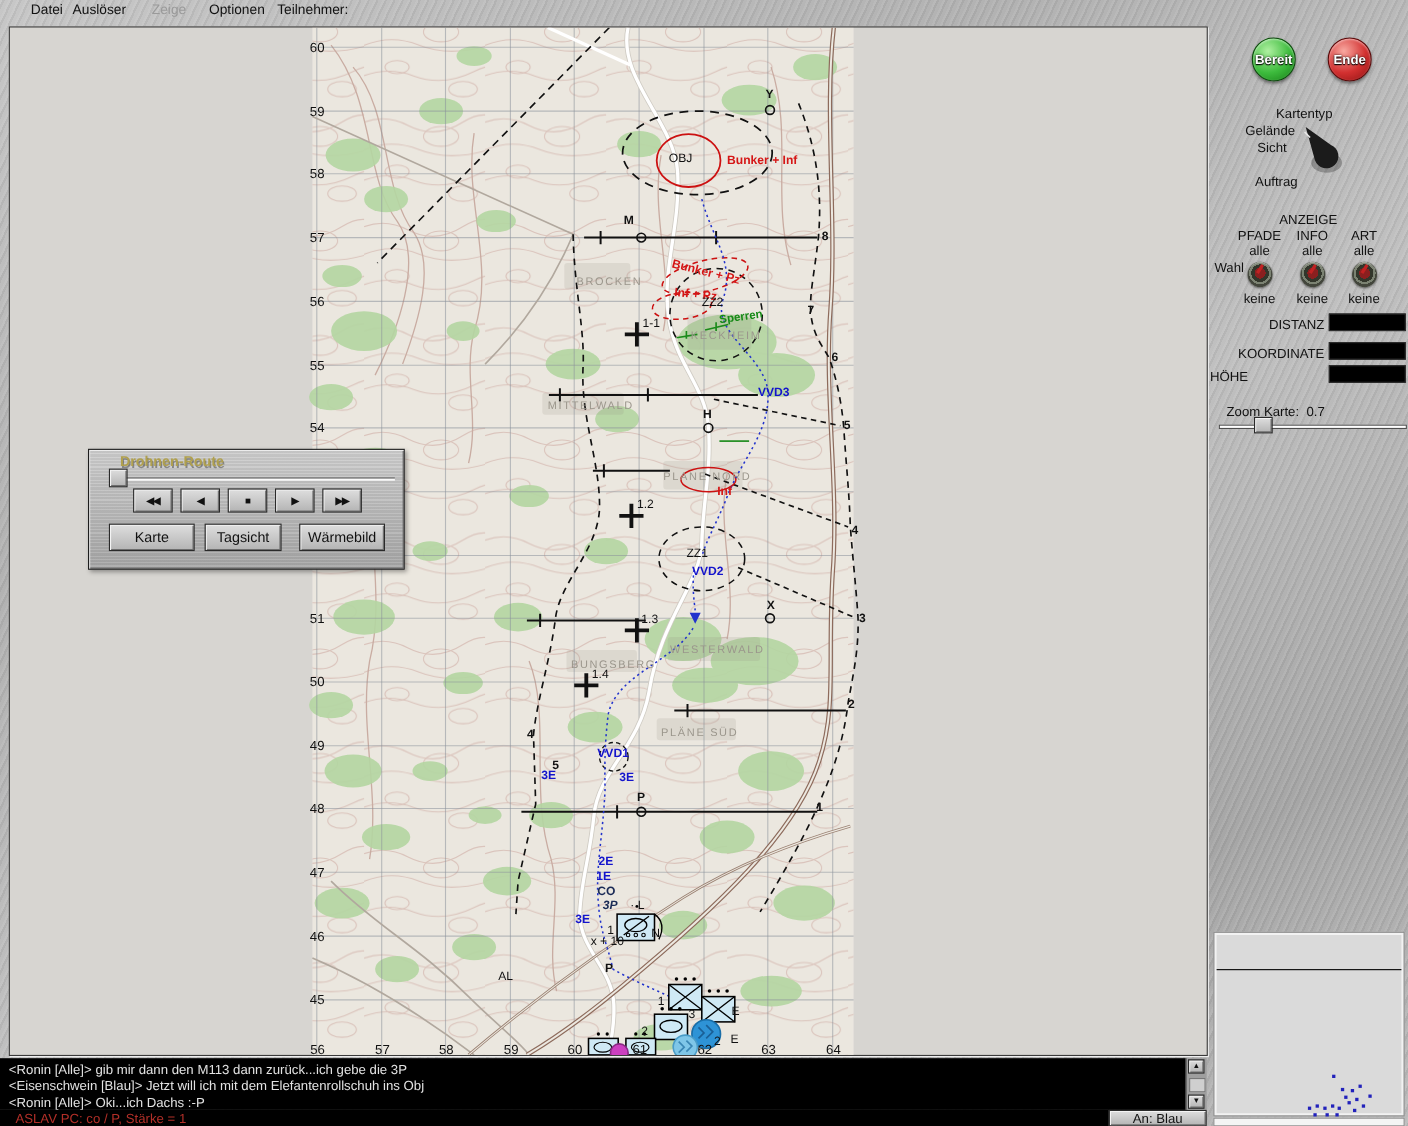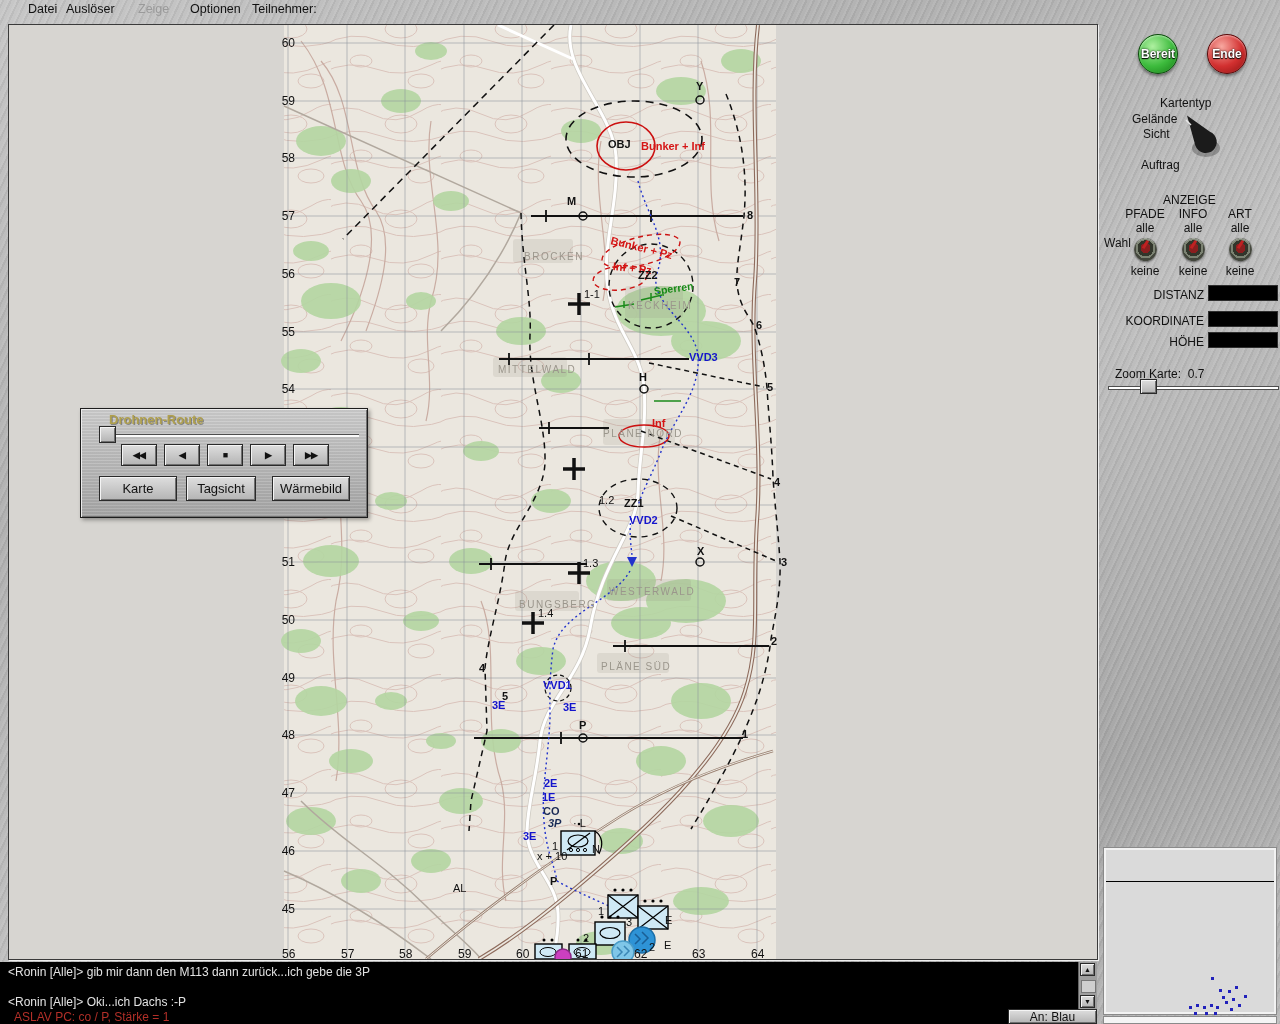--- a/index.html
+++ b/index.html
@@ -19,21 +19,21 @@
   #map-window{left:8px;top:24px;width:1088px;height:934px;background:#d7d5d1;
     border:1px solid #3a3a3a;box-shadow:1px 1px 0 #efefef;overflow:hidden;}
   #map-svg{position:absolute;left:0;top:0;}
   #map-labels{position:absolute;left:0;top:0;width:100%;height:100%;pointer-events:none;}
   .mlbl{position:absolute;font-size:11px;white-space:nowrap;transform-origin:left center;}
   .mlbl.town{font-size:10px;color:#9b968c;letter-spacing:1.5px;}
   .mlbl.red{color:#d51616;font-weight:bold;}
   .mlbl.blue{color:#1414cc;font-weight:bold;}
   .mlbl.navy{color:#1a2a55;font-weight:bold;}
   .mlbl.black{color:#111;}
-  .mlbl.blackb{color:#111;font-weight:bold;}
+  .mlbl.blackb{color:#111;font-weight:normal;}
   .mlbl.green{color:#178a17;font-weight:bold;font-size:10.5px;}
   .mlbl.wp{color:#111;font-weight:bold;}
   .mlbl.num{color:#111;font-weight:bold;}
   .glbl{position:absolute;font-size:12px;color:#111;}
   .ylbl{width:34px;text-align:right;}
   
   #drone-dialog{left:80px;top:408px;width:286px;height:108px;
     background:
       repeating-linear-gradient(180deg, rgba(255,255,255,.08) 0 1px, rgba(0,0,0,.05) 1px 3px),
       linear-gradient(180deg,#cfcfcf,#a8a8a8);
@@ -283,52 +283,52 @@
         <circle cx="585" cy="939" r="1.5" fill="#000"></circle>
       <circle cx="562" cy="956" r="8" fill="#cc3fc0" stroke="#8a2a85" stroke-width="1.5"></circle>
       <circle cx="641" cy="939" r="13" fill="#2e93d6" stroke="#1a6ea8" stroke-width="1.5"></circle>
       <path d="M634,933 l5,5 -5,5 M641,931 l6,6 -6,6" stroke="#1a5f96" stroke-width="1.5" fill="none"></path>
       <circle cx="622" cy="951" r="11" fill="#7fc6e8" stroke="#4a9cc8" stroke-width="1.5"></circle>
       <path d="M616,946 l5,5 -5,5 M623,945 l5,5 -5,5" stroke="#3a86b4" stroke-width="1.5" fill="none"></path>
     </g>
   </svg>
   <div id="map-labels">
       <span class="mlbl blackb" style="left: 599px; top: 113px;">OBJ</span>
-      <span class="mlbl red" style="left: 632px; top: 115px;">Bunker + Inf</span>
+      <span class="mlbl red" style="left: 632px; top: 115px; padding-left: 20px;">Bunker + Inf</span>
       <span class="mlbl red" style="left: 602px; top: 209px; transform: rotate(14deg);">Bunker + Pz</span>
       <span class="mlbl red" style="left: 604px; top: 235px; transform: rotate(6deg);">Inf + Pz</span>
       <span class="mlbl blackb" style="left: 629px; top: 244px;">ZZ2</span>
       <span class="mlbl green" style="left: 645px; top: 260px; transform: rotate(-8deg);">Sperren</span>
       <span class="mlbl town" style="left: 619px; top: 275px;">KECKHEIM</span>
       <span class="mlbl town" style="left: 515px; top: 226px;">BROCKEN</span>
       <span class="mlbl town" style="left: 489px; top: 339px;">MITTELWALD</span>
       <span class="mlbl blue" style="left: 680px; top: 326px;">VVD3</span>
       <span class="mlbl town" style="left: 594px; top: 403px;">PLANE NORD</span>
-      <span class="mlbl red" style="left: 643px; top: 392px;">Inf</span>
+      <span class="mlbl red" style="left: 643px; top: 416px;">Inf</span>
       <span class="mlbl blackb" style="left: 615px; top: 472px;">ZZ1</span>
       <span class="mlbl blue" style="left: 620px; top: 489px; text-align: right;">VVD2</span>
       <span class="mlbl town" style="left: 600px; top: 561px;">WESTERWALD</span>
       <span class="mlbl town" style="left: 510px; top: 574px;">BUNGSBERG</span>
       <span class="mlbl town" style="left: 592px; top: 636px;">PLÄNE SÜD</span>
       <span class="mlbl blue" style="left: 534px; top: 654px;">VVD1</span>
       <span class="mlbl blue" style="left: 483px; top: 674px;">3E</span>
       <span class="mlbl blue" style="left: 554px; top: 676px;">3E</span>
       <span class="mlbl blue" style="left: 535px; top: 752px;">2E</span>
       <span class="mlbl blue" style="left: 533px; top: 766px;">1E</span>
       <span class="mlbl navy" style="left: 534px; top: 780px;">CO</span>
       <span class="mlbl navy" style="left: 539px; top: 792px; font-style: italic;">3P</span>
       <span class="mlbl blue" style="left: 514px; top: 805px;">3E</span>
       <span class="mlbl black" style="left: 444px; top: 857px;">AL</span>
       <span class="mlbl black" style="left: 528px; top: 825px;">x + 10</span>
       <span class="mlbl black" style="left: 543px; top: 815px;">1</span>
       <span class="mlbl black" style="left: 583px; top: 818px;">N</span>
       <span class="mlbl black" style="left: 564px; top: 792px;">· L</span>
       <span class="mlbl wp" style="left: 541px; top: 850px;">P</span>
       <span class="mlbl black" style="left: 575px; top: 263px;">1-1</span>
-      <span class="mlbl black" style="left: 590px; top: 428px; margin-top: 41px;">1.2</span>
+      <span class="mlbl black" style="left: 570px; top: 428px;">1.2</span>
       <span class="mlbl black" style="left: 574px; top: 532px;">1.3</span>
       <span class="mlbl black" style="left: 529px; top: 582px;">1.4</span>
       <span class="mlbl wp" style="left: 687px; top: 55px;">Y</span>
       <span class="mlbl wp" style="left: 558px; top: 170px;">M</span>
       <span class="mlbl wp" style="left: 630px; top: 346px;">H</span>
       <span class="mlbl wp" style="left: 688px; top: 520px;">X</span>
       <span class="mlbl wp" style="left: 570px; top: 694px;">P</span>
       <span class="mlbl num" style="left: 738px; top: 184px;">8</span>
       <span class="mlbl num" style="left: 725px; top: 251px;">7</span>
       <span class="mlbl num" style="left: 747px; top: 294px;">6</span>
@@ -419,21 +419,21 @@
   <span class="ptxt">ART</span>
   <span class="ptxt">alle</span>
   <div class="knob" style="margin:3px auto"></div>
   <span class="ptxt">keine</span>
 </div>
 
 <div class="abs ptxt" style="left:1100px;top:288px;width:104px;text-align:right">DISTANZ</div>
 <div class="abs readout" style="left:1208px;top:285px"></div>
 <div class="abs ptxt" style="left:1100px;top:314px;width:104px;text-align:right">KOORDINATE</div>
 <div class="abs readout" style="left:1208px;top:311px"></div>
-<div class="abs ptxt" style="left:1100px;top:335px;width:104px;text-align:right">HÖHE</div>
+<div class="abs ptxt" style="left:1100px;top:335px;width:104px;text-align:left">HÖHE</div>
 <div class="abs readout" style="left:1208px;top:332px"></div>
 
 <div class="abs ptxt" style="left:1115px;top:367px">
   <span>Zoom Karte:</span>&nbsp;&nbsp;<span>0.7</span>
 </div>
 <div id="zoom-track" class="abs"></div>
 <div id="zoom-thumb" class="abs btn3d"></div>
 
 <div id="minimap" class="abs">
   <div class="hline"></div>
@@ -453,20 +453,21 @@
     <div class="mdot" style="left: 128px; top: 150px;"></div>
     <div class="mdot" style="left: 107px; top: 129px;"></div>
     <div class="mdot" style="left: 126px; top: 160px;"></div>
     <div class="mdot" style="left: 134px; top: 156px;"></div>
     <div class="mdot" style="left: 140px; top: 147px;"></div>
   </div>
 <div id="minimap-strip" class="abs"></div>
 
 <div id="chat-box" class="abs">
   <div style="top:3px">&lt;Ronin [Alle]&gt;  gib mir dann den M113 dann zurück...ich gebe die 3P</div>
+  <div style="top:18px">&lt;Eisenschwein [Blau]&gt;  Jetzt will ich mit dem Elefantenrollschuh ins Obj</div>
   <div style="top:33px">&lt;Ronin [Alle]&gt;  Oki...ich Dachs :-P</div>
 </div>
 <div id="chat-scroll" class="abs">
   <div class="scr-btn btn3d" style="top:1px">▲</div>
   <div id="chat-thumb"></div>
   <div class="scr-btn btn3d" style="top:33px">▼</div>
 </div>
 <div id="status-bar" class="abs">
   <span id="status-text">ASLAV PC:  co / P,  Stärke = 1</span>
 </div>

